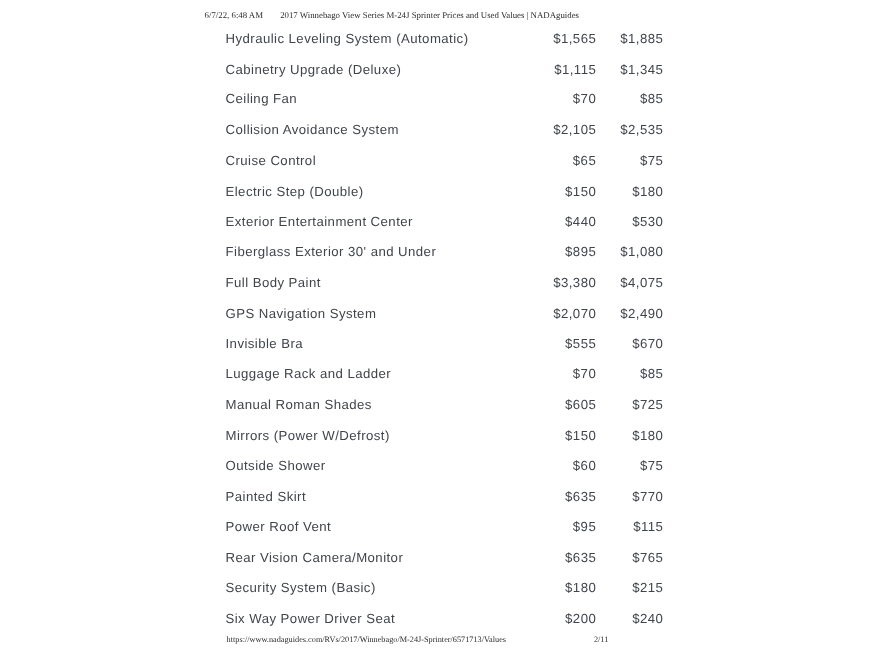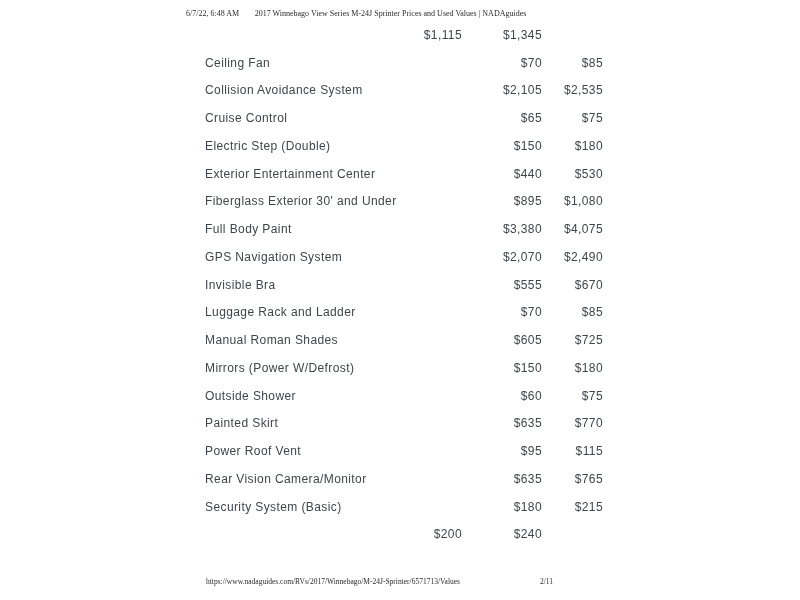--- a/index.html
+++ b/index.html
@@ -67,22 +67,28 @@
 <body>
 
 <div class="page">
 
   <div class="print-header">
     <span class="ph-date">6/7/22, 6:48 AM</span>
     <span class="ph-title">2017 Winnebago View Series M-24J Sprinter Prices and Used Values | NADAguides</span>
   </div>
 
   <div class="options-table" id="rows-container">
-
-    <div class="opt-row">
+    <div class="opt-row">
+      <span class="label">Hydraulic Leveling System (Automatic)</span>
+      <span class="price p1">$1,565</span>
+      <span class="price p2">$1,885</span>
+    </div>
+
+    <div class="opt-row">
+      <span class="label">Cabinetry Upgrade (Deluxe)</span>
       <span class="price p1">$1,115</span>
       <span class="price p2">$1,345</span>
     </div>
 
     <div class="opt-row">
       <span class="label">Ceiling Fan</span>
       <span class="price p1">$70</span>
       <span class="price p2">$85</span>
     </div>
 
@@ -176,20 +182,21 @@
       <span class="price p2">$765</span>
     </div>
 
     <div class="opt-row">
       <span class="label">Security System (Basic)</span>
       <span class="price p1">$180</span>
       <span class="price p2">$215</span>
     </div>
 
     <div class="opt-row">
+      <span class="label">Six Way Power Driver Seat</span>
       <span class="price p1">$200</span>
       <span class="price p2">$240</span>
     </div>
   </div>
 
   <div class="print-footer">
     <span class="pf-url">https://www.nadaguides.com/RVs/2017/Winnebago/M-24J-Sprinter/6571713/Values</span>
     <span class="pf-page">2/11</span>
   </div>
 

